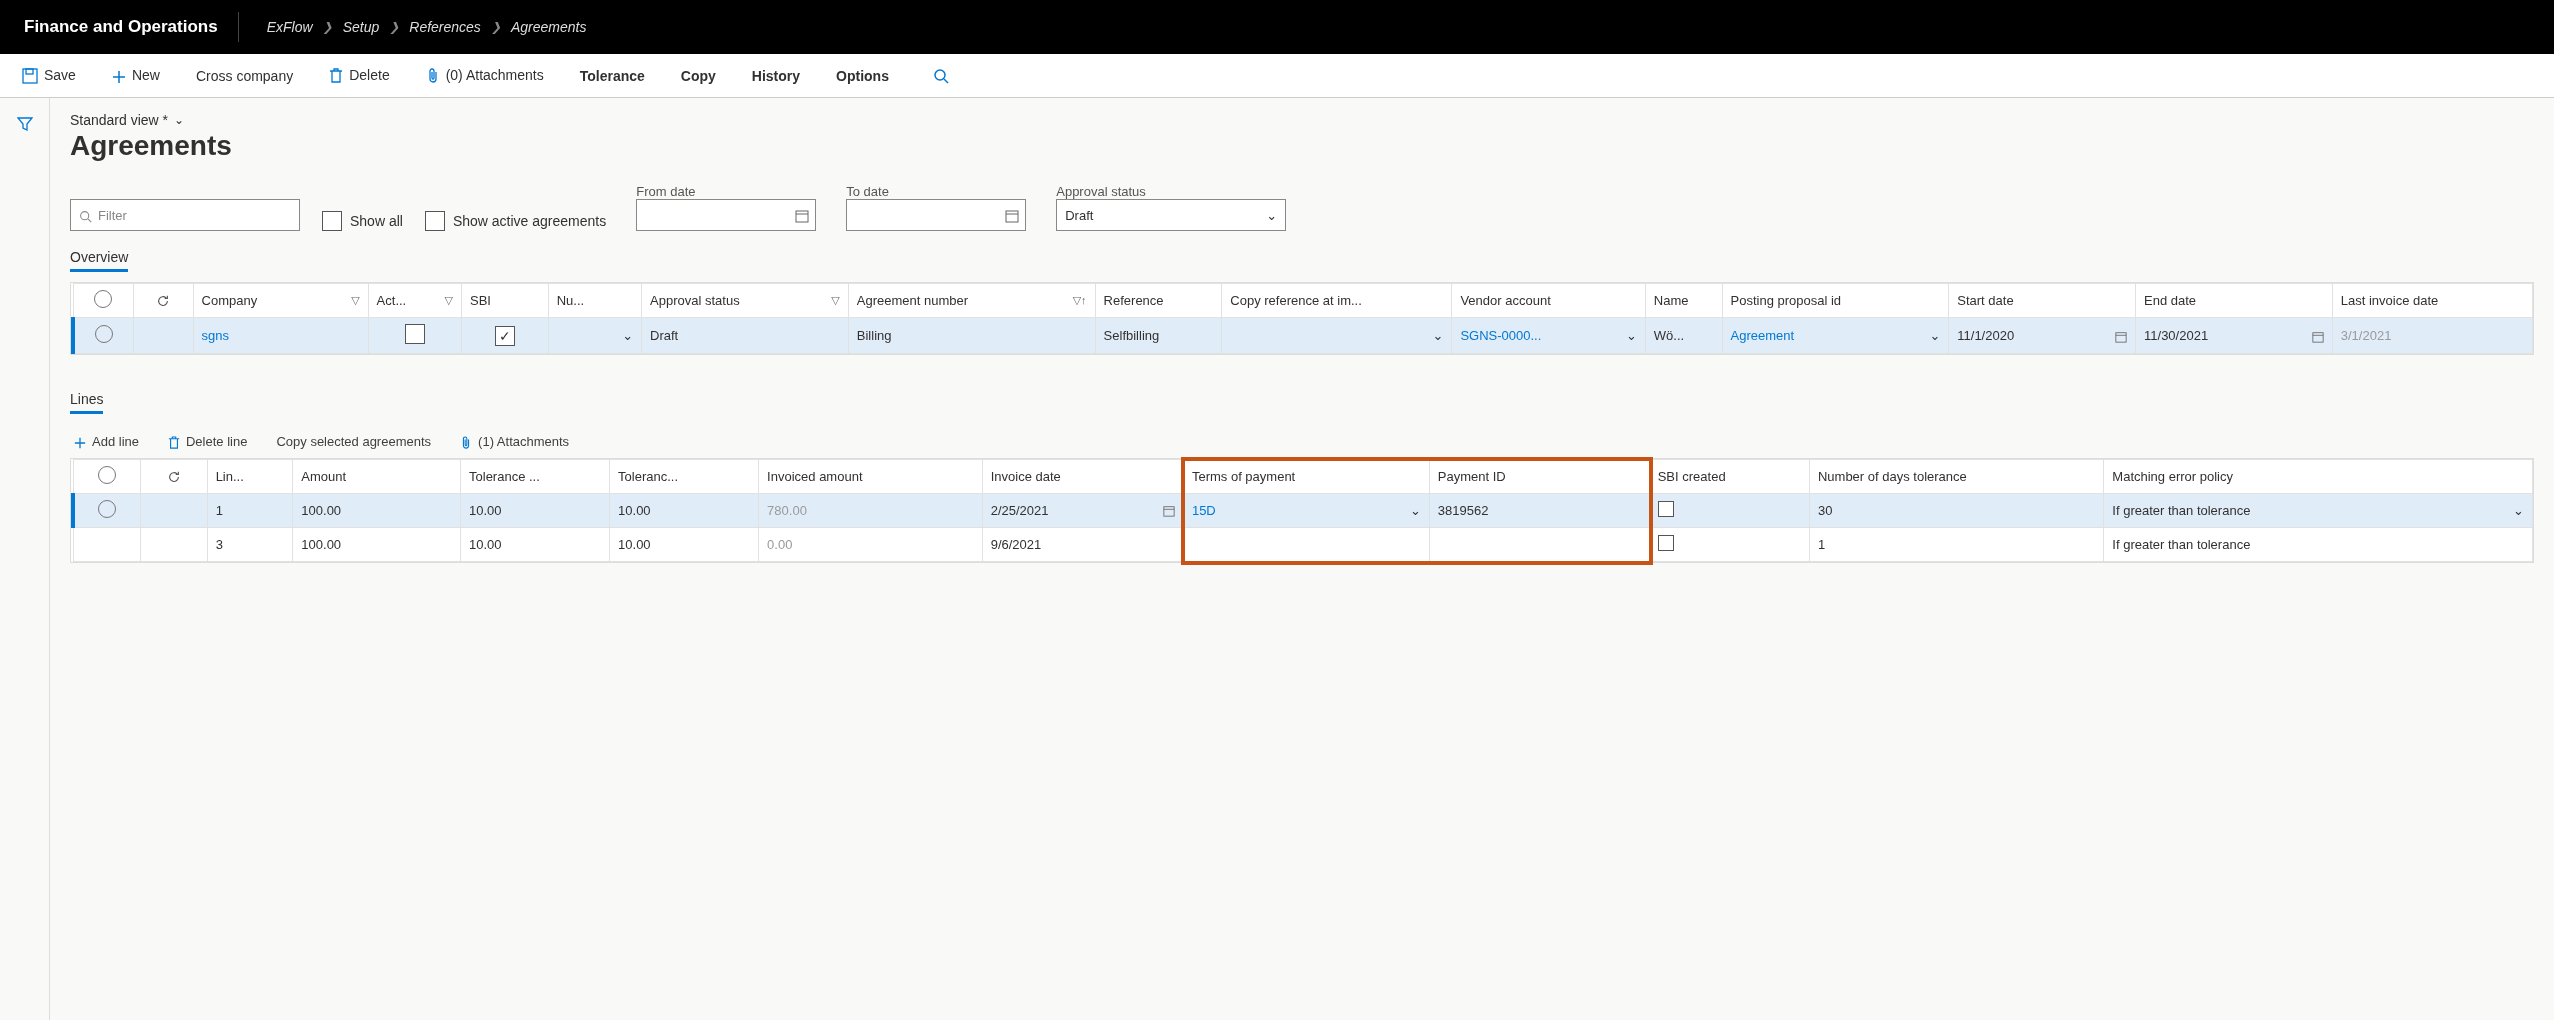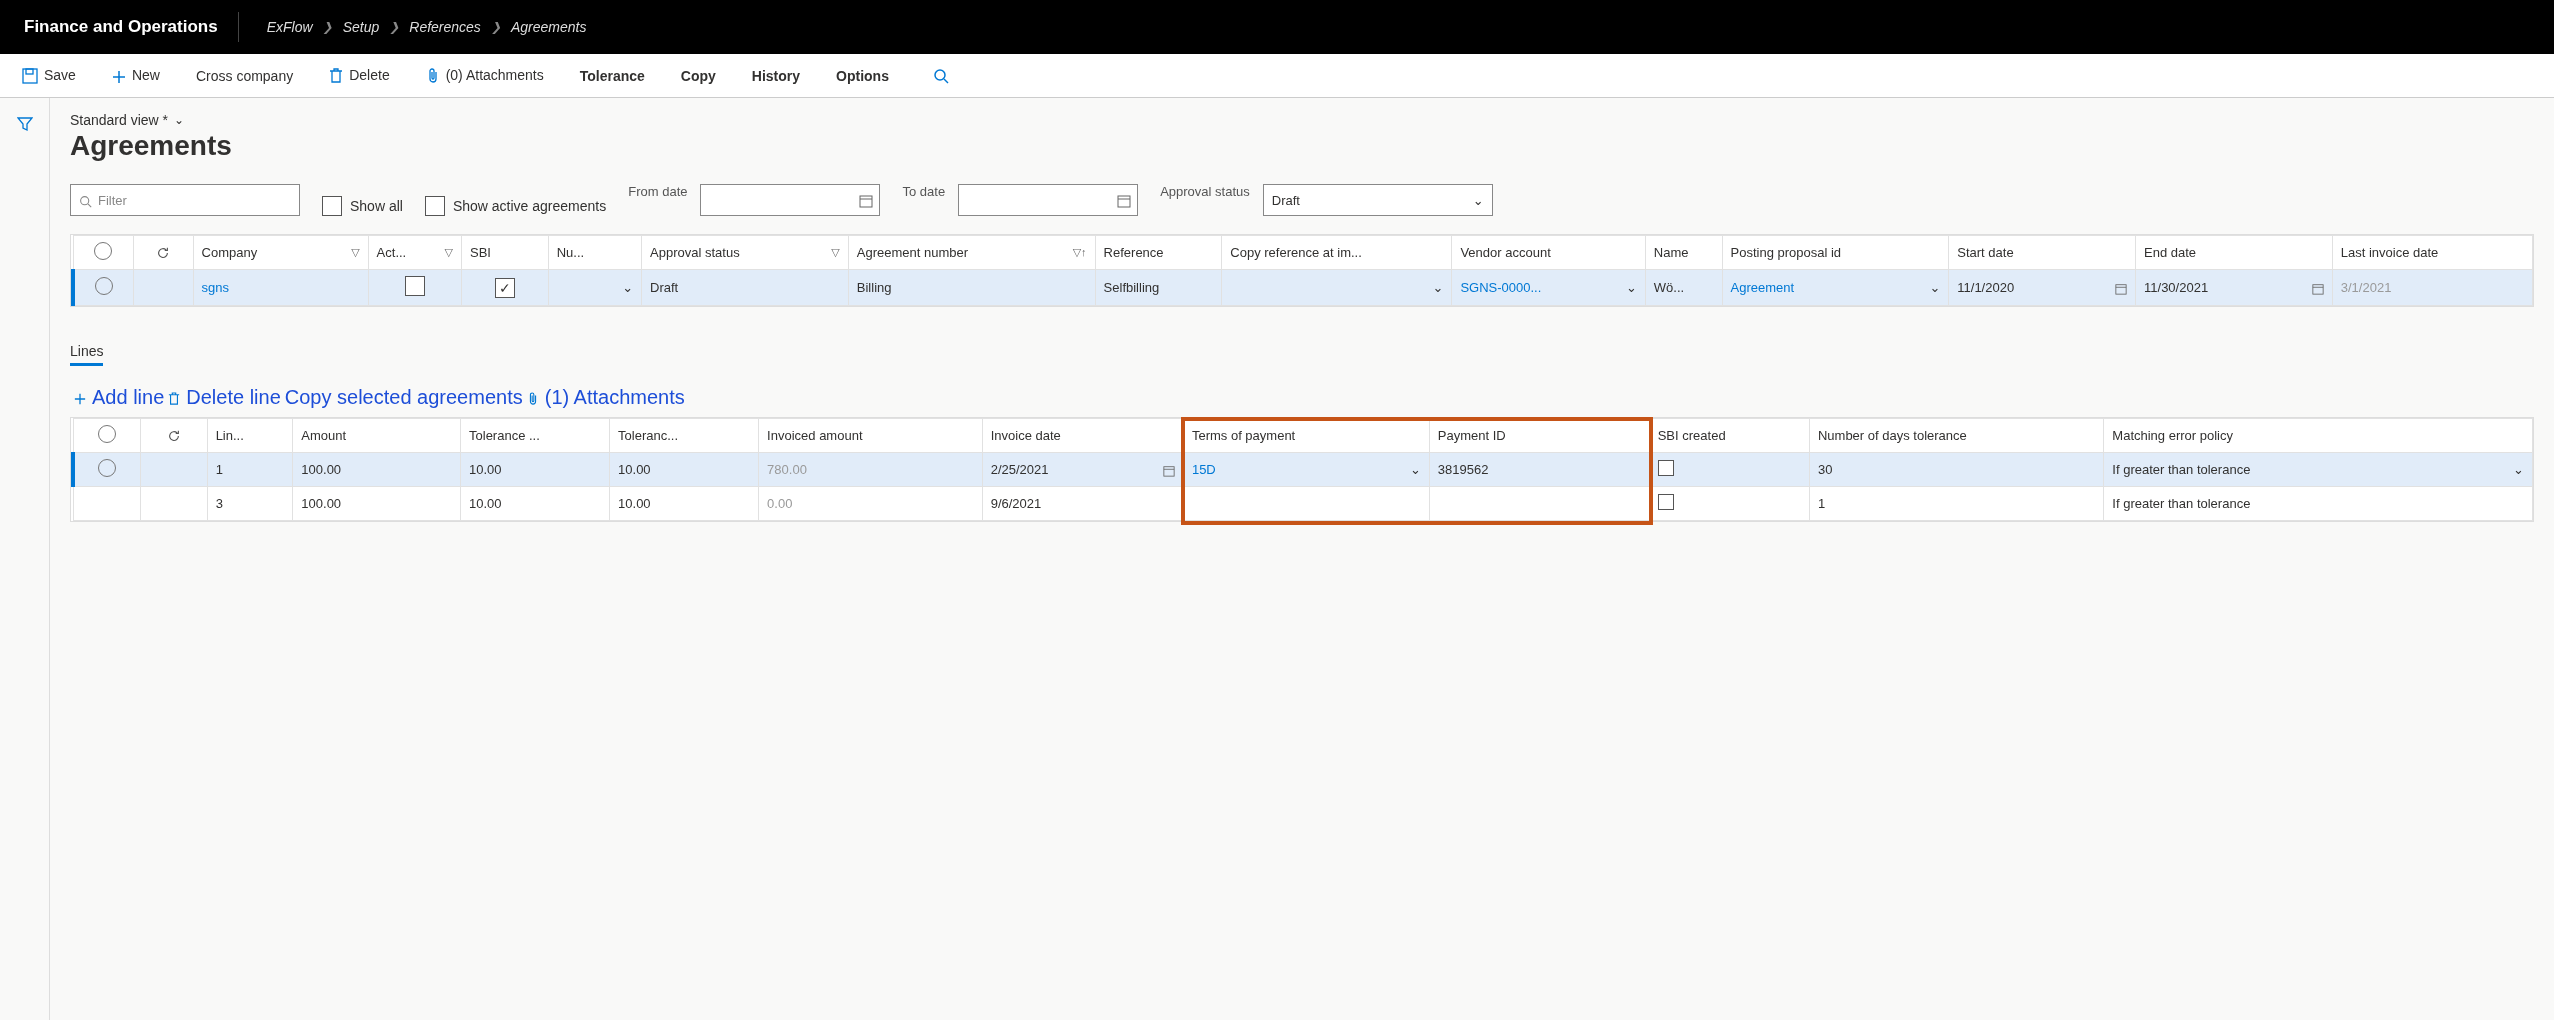--- a/index.html
+++ b/index.html
@@ -27,21 +27,21 @@
 .viewline { display: flex; align-items: center; gap: 6px; font-size: 14px; color: #323130; margin-bottom: 2px; }
 .viewline .chev { font-size: 12px; }
 .pagetitle { font-size: 28px; font-weight: 600; margin-bottom: 22px; }
 
 
 .filterrow { display: flex; align-items: flex-end; gap: 22px; margin-bottom: 18px; }
 .filterinput { width: 230px; height: 32px; border: 1px solid #888; background: #fff; display: flex; align-items: center; padding: 0 8px; color: #888; gap: 6px; }
 .check { display: flex; align-items: center; gap: 8px; font-size: 14px; }
 .checkbox { width: 20px; height: 20px; border: 1px solid #555; background: #fff; display: inline-block; }
 .checkbox.checked::after { content: "✓"; display: block; text-align: center; line-height: 18px; font-size: 14px; }
-.labeled { display: flex; flex-direction: row; gap: 13px; }
+.labeled { display: flex; flex-direction: column; gap: 0; margin-left: 8px; }
 .labeled .lbl { font-size: 13px; color: #555; }
 .dateinput { width: 180px; height: 32px; border: 1px solid #888; background: #fff; display: flex; align-items: center; justify-content: flex-end; padding: 0 6px; color: #888; }
 .select { width: 230px; height: 32px; border: 1px solid #888; background: #fff; display: flex; align-items: center; justify-content: space-between; padding: 0 8px; }
 
 
 .sectiontab { font-size: 14px; color: #323130; display: inline-block; padding-bottom: 4px; border-bottom: 3px solid #0078d4; margin-bottom: 10px; }
 
 
 .grid { border: 1px solid #ddd; background: #fff; }
 .grid table { border-collapse: collapse; width: 100%; table-layout: fixed; }
@@ -53,21 +53,21 @@
 .grid .refresh { width: 36px; text-align: center; color: #555; }
 .grid tr.selected td { background: #e1ecf9; }
 .grid tr.selected td:first-child { border-left: 4px solid #0078d4; }
 .link { color: #0078d4; }
 .muted { color: #9a9a9a; }
 .radio { width: 18px; height: 18px; border: 1px solid #777; border-radius: 50%; display: inline-block; }
 .cellflex { display: flex; align-items: center; justify-content: space-between; gap: 4px; }
 .numcell { text-align: right; }
 
 
-.lines-toolbar { display: flex; gap: 4px; align-items: center; margin: 10px 0 8px 4px; font-size: 20px; color: #1d4ed8; }
+.lines-toolbar { display: flex; gap: 29px; align-items: center; margin: 10px 0 8px 4px; font-size: 13px; color: #404040; }
 .lines-toolbar .btn { display: flex; align-items: center; gap: 6px; cursor: pointer; }
 
 
 .highlight-box { position: absolute; border: 4px solid #c65417; pointer-events: none; }
 
 svg { display: inline-block; vertical-align: middle; }
 </style>
 </head>
 <body>
 
@@ -181,20 +181,21 @@
       </div>
       <div class="labeled">
         <span class="lbl">Approval status</span>
         <div class="select">
           <span>Draft</span>
           <span>⌄</span>
         </div>
       </div>
     </div>
 
+    <div><span class="sectiontab">Overview</span></div>
     <div class="grid">
       <table>
         <colgroup>
           <col style="width:36px">
             <col style="width:36px">
             <col style="width:105px">
             <col style="width:56px">
             <col style="width:52px">
             <col style="width:56px">
           <col style="width:124px">

